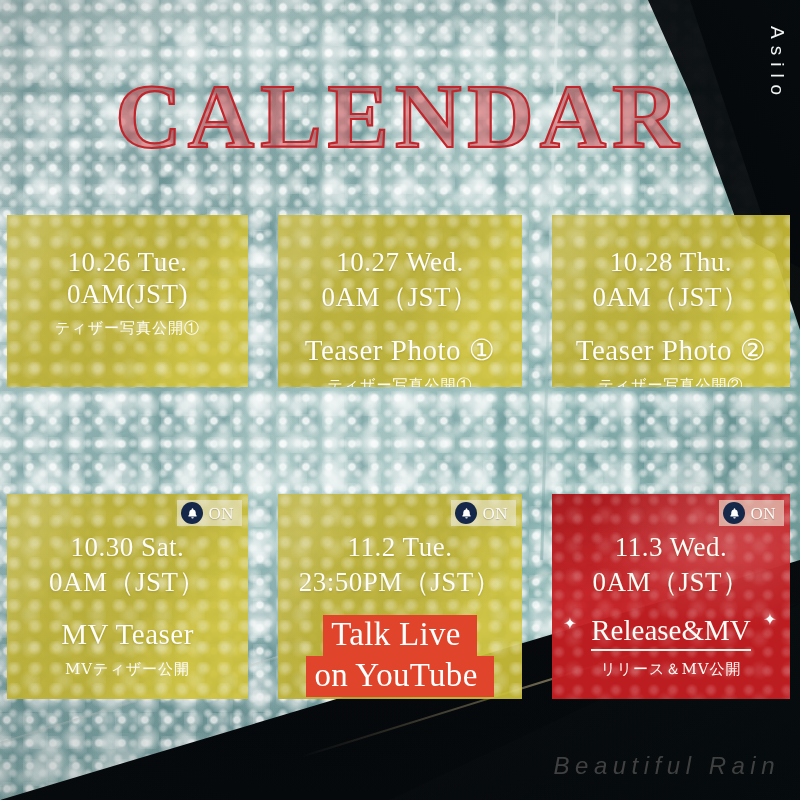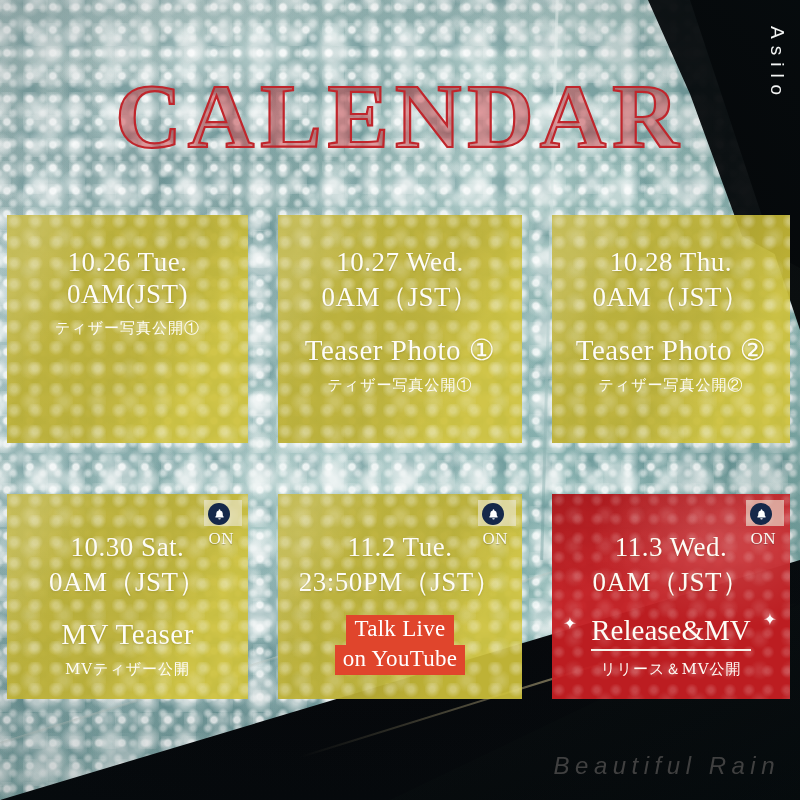--- a/index.html
+++ b/index.html
@@ -172,21 +172,21 @@
     background-color: rgba(196,30,34,0.96);
     background-image:
       radial-gradient(circle at 36% 32%, rgba(255,255,255,0.16) 0 12%, rgba(255,255,255,0) 38%),
       radial-gradient(circle at 70% 68%, rgba(255,255,255,0.10) 0 9%, rgba(255,255,255,0) 34%),
       radial-gradient(ellipse 180px 130px at 70% 22%, rgba(255,255,255,0.16), rgba(255,255,255,0) 70%),
       linear-gradient(160deg, rgba(120,8,12,0.35) 0%, rgba(120,8,12,0) 38%);
     background-size: 19px 19px, 31px 31px, auto, auto;
   }
 
   
-  .r1 { top: 215px; height: 228px; }
+  .r1 { top: 215px; height: 172px; }
   .r2 { top: 494px; height: 205px; }
   .c1 { left: 7px;   width: 241px; }
   .c2 { left: 278px; width: 244px; }
   .c3 { left: 552px; width: 238px; }
 
   .c-date {
     font-size: 27px;
     margin-top: 24px;
     letter-spacing: 0.5px;
     text-shadow: 0 1px 2px rgba(90,80,10,0.25);
@@ -210,22 +210,22 @@
     letter-spacing: 1px;
     font-family: "DejaVu Serif", serif;
   }
 
   
   .c-en-hl { margin-top: 15px; line-height: 1.12; }
   .c-en-hl span {
     display: inline-block;
     background: #e0452c;
     color: #ffffff;
-    font-size: 23px;
-    padding: 1px 8px 3px 8px;
+    font-size: 33px;
+    padding: 1px 16px 3px 8px;
     letter-spacing: 0.3px;
   }
   .c-en-underline {
     font-size: 29px;
     margin-top: 14px;
     display: inline-block;
     border-bottom: 2px solid #f6f2ea;
     padding-bottom: 2px;
     position: relative;
   }
@@ -237,26 +237,26 @@
     text-shadow: 0 0 6px rgba(255,255,255,0.8);
   }
   .spark.left  { left: -28px;  top: 2px; }
   .spark.right { right: -26px; top: -2px; }
 
   
   .bell-badge {
     position: absolute;
     top: 6px; right: 6px;
     display: flex;
+    align-items: center;
     gap: 5px;
     background: rgba(236,232,214,0.62);
     padding: 3px 8px 3px 4px;
     height: 26px;
     box-sizing: border-box;
-    flex-direction: column;
   }
   .bell-circle {
     width: 22px; height: 22px;
     border-radius: 50%;
     background: #15284a;
     display: flex; align-items: center; justify-content: center;
     flex: none;
   }
   .bell-circle svg { display: block; }
   .bell-on-text {

